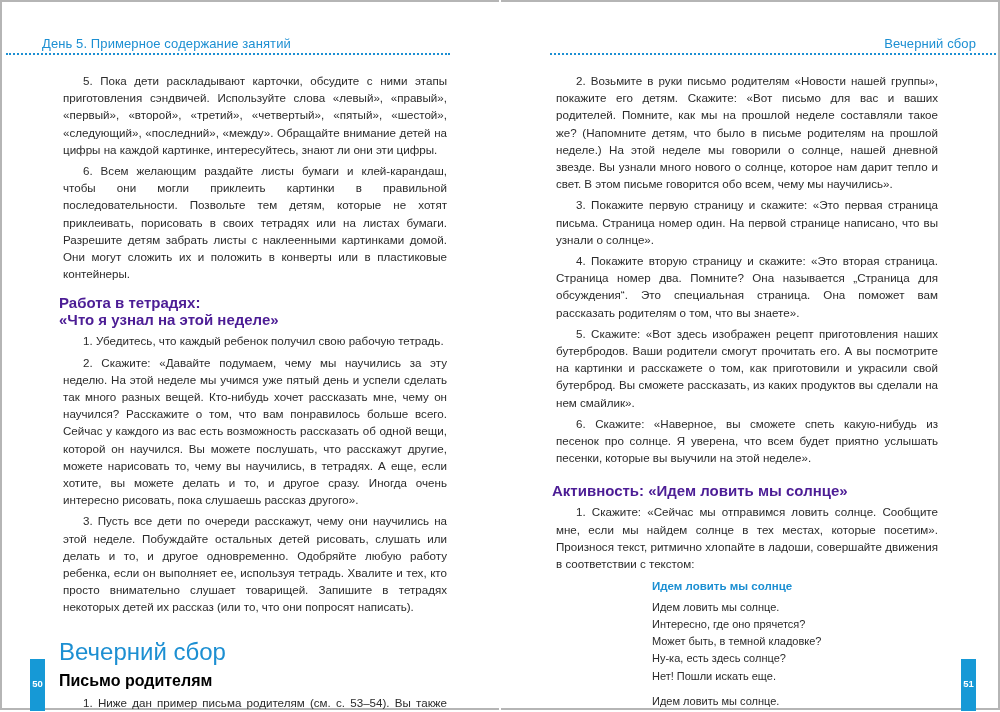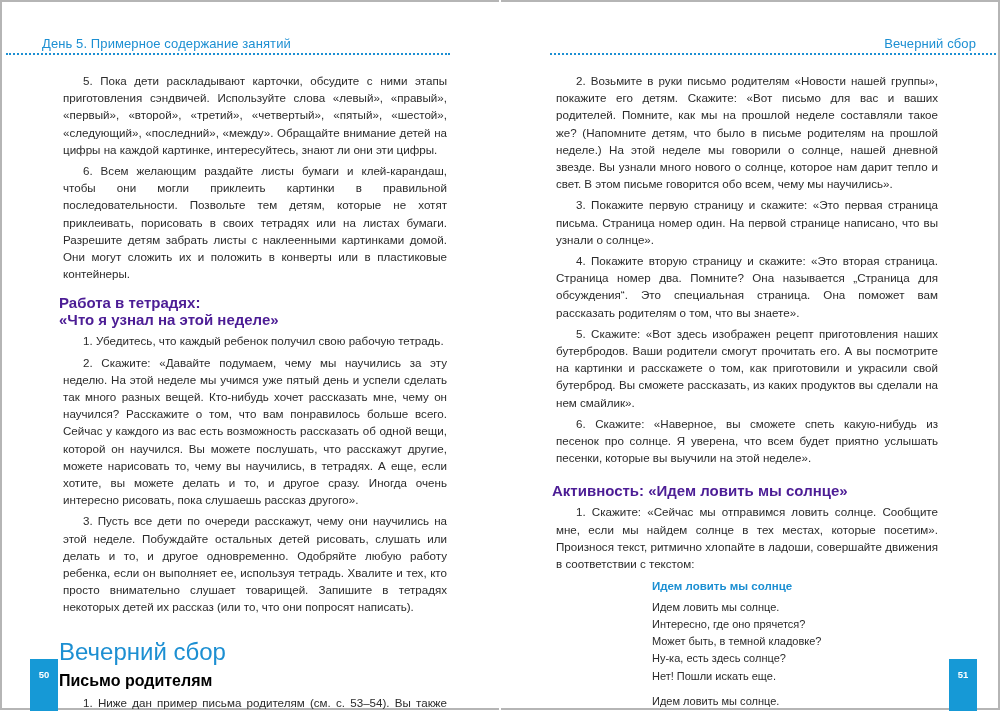--- a/index.html
+++ b/index.html
@@ -35,25 +35,25 @@
 
     .footnote-rule { width: 76px; height: 0; border-top: 1px solid #555; margin: 14px 0 4px 0; }
     sup { font-size: 7px; }
 
     .poem { margin: 6px 0 0 100px; font-size: 11px; line-height: 17.3px; }
     .poem-title { color: #1c8fd2; font-weight: bold; font-size: 11.5px; margin-bottom: 3px; }
     .stanza { margin-bottom: 8px; }
     .stanza div { white-space: nowrap; }
 
     .page-num {
-      position: absolute; top: 657px; width: 28px; height: 52px; background: #1699d6;
-      color: #fff; font-size: 9.5px; font-weight: bold; text-align: center; padding-top: 10px; box-sizing: border-box;
+      position: absolute; top: 657px; width: 15px; height: 52px; background: #1699d6;
+      color: #fff; font-size: 9.5px; font-weight: bold; text-align: center; padding-top: 19px; box-sizing: border-box;
     }
     .page-left .page-num { left: 28px; }
-    .page-right .page-num { left: 448px; }
+    .page-right .page-num { left: 460px; }
   </style>
 </head>
 <body>
 
 <div class="spread">
 
   <div class="page page-left">
     <div class="running-head">День 5. Примерное содержание занятий</div>
     <div class="dotted-rule"></div>
 

